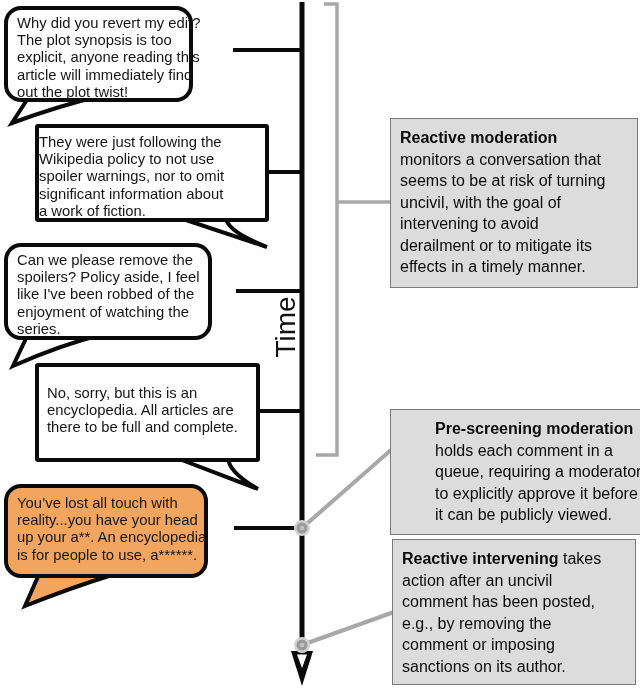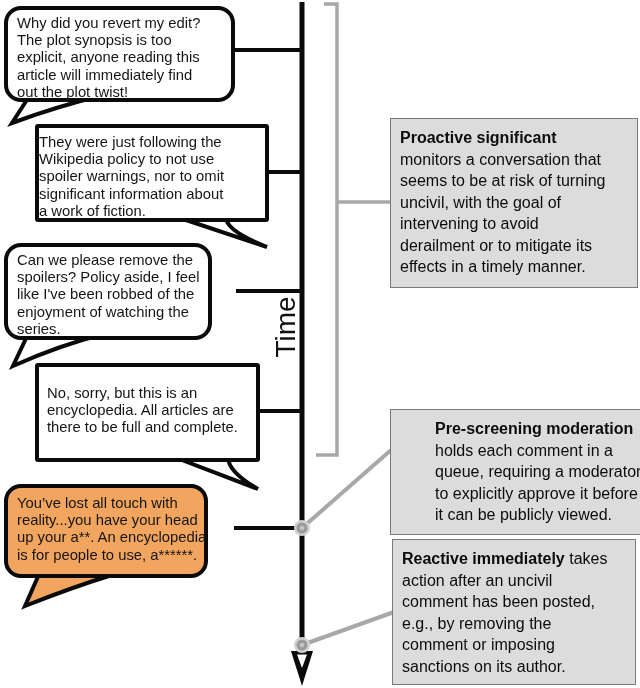--- a/index.html
+++ b/index.html
@@ -17,21 +17,21 @@
     background:#ffffff;
     border:4.5px solid #0a0a0a;
     color:#151515;
     font-size:14.8px;
     line-height:17.2px;
     white-space:pre;
     z-index:2;
   }
   .rounded{border-radius:17px;}
   .square{border-radius:3px;}
-  .b1{left:4px;top:6px;width:231px;height:96px;padding:5px 6px 0 9px;}
+  .b1{left:4px;top:6px;width:189px;height:96px;padding:5px 6px 0 9px;}
   .b2{left:35px;top:124px;width:234px;height:98px;padding:6px 6px 0 0;}
   .b3{left:4px;top:243px;width:208px;height:97px;padding:5px 6px 0 9px;}
   .b4{left:35px;top:363px;width:225px;height:99px;padding:18px 6px 0 8px;}
   .b5{left:4px;top:484px;width:204px;height:94px;padding:7px 6px 0 9px;}
   .time-label{
     position:absolute;left:246px;top:289px;width:80px;height:76px;
     display:flex;align-items:center;justify-content:center;
     transform:rotate(-90deg);
     font-size:28px;color:#111;z-index:2;
   }
@@ -116,34 +116,34 @@
 encyclopedia. All articles are
 there to be full and complete.</div>
 
   <div class="bubble rounded b5" style="background:#f2a55e;">You’ve lost all touch with
 reality...you have your head
 up your a**. An encyclopedia
 is for people to use, a******.</div>
 
   <div class="time-label">Time</div>
 
-  <div class="modbox m1"><b>Proactive significant</b><span>
+  <div class="modbox m1"><b>Reactive moderation</b><span>
 monitors a conversation that
 seems to be at risk of turning
 uncivil, with the goal of
 intervening to avoid
 derailment or to mitigate its
 effects in a timely manner.</span></div>
 
   <div class="modbox m2"><b>Pre-screening moderation</b><span>
 holds each comment in a
 queue, requiring a moderator
 to explicitly approve it before
 it can be publicly viewed.</span></div>
 
-  <div class="modbox m3"><b>Reactive immediately</b><span> takes
+  <div class="modbox m3"><b>Reactive intervening</b><span> takes
 action after an uncivil
 comment has been posted,
 e.g., by removing the
 comment or imposing
 sanctions on its author.</span></div>
 
 </div>
 
 </body></html>

